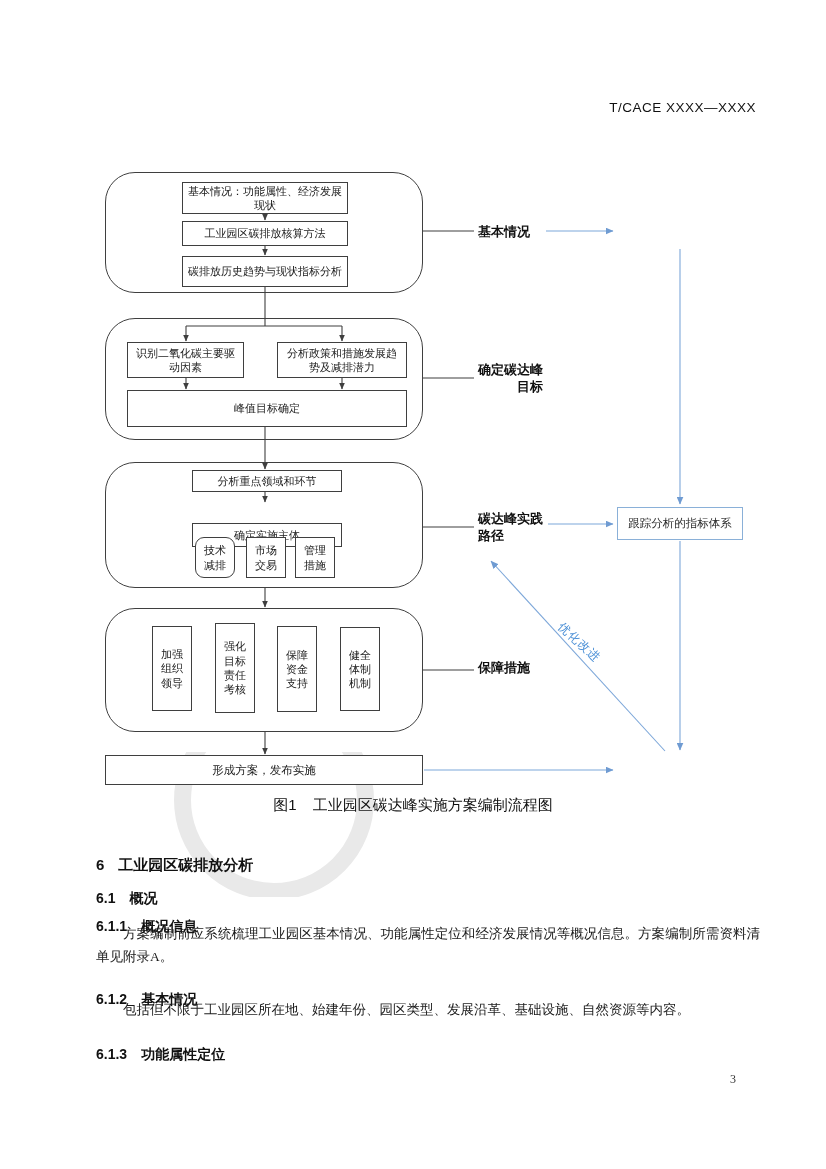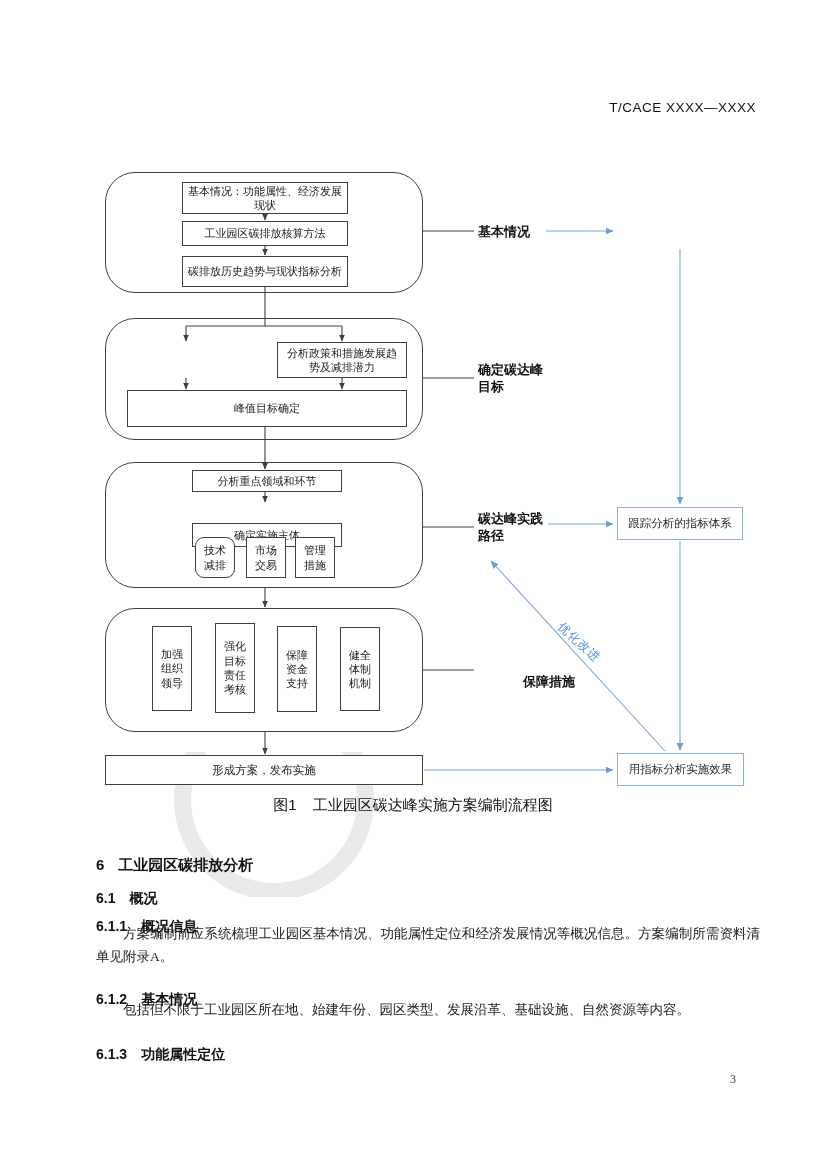--- a/index.html
+++ b/index.html
@@ -115,20 +115,22 @@
   <div class="container-rr" style="left:105px;top:172px;width:318px;height:121px;"></div>
   <div class="container-rr" style="left:105px;top:318px;width:318px;height:122px;"></div>
   <div class="container-rr" style="left:105px;top:462px;width:318px;height:126px;"></div>
   <div class="container-rr" style="left:105px;top:608px;width:318px;height:124px;"></div>
 
   <div class="fbox" style="left:182px;top:182px;width:166px;height:32px;">基本情况：功能属性、经济发展
 现状</div>
   <div class="fbox" style="left:182px;top:221px;width:166px;height:25px;">工业园区碳排放核算方法</div>
   <div class="fbox" style="left:182px;top:256px;width:166px;height:31px;">碳排放历史趋势与现状指标分析</div>
 
+  <div class="fbox" style="left:127px;top:342px;width:117px;height:36px;">识别二氧化碳主要驱
+动因素</div>
   <div class="fbox" style="left:277px;top:342px;width:130px;height:36px;">分析政策和措施发展趋
 势及减排潜力</div>
   <div class="fbox" style="left:127px;top:390px;width:280px;height:37px;">峰值目标确定</div>
 
   <div class="fbox" style="left:192px;top:470px;width:150px;height:22px;">分析重点领域和环节</div>
   <div class="fbox" style="left:192px;top:523px;width:150px;height:24px;">确定实施主体</div>
   <div class="fbox" style="left:195px;top:537px;width:40px;height:41px;border-radius:9px;">技术
 减排</div>
   <div class="fbox" style="left:246px;top:537px;width:40px;height:41px;">市场
 交易</div>
@@ -145,28 +147,27 @@
   <div class="fbox" style="left:277px;top:626px;width:40px;height:86px;">保障
 资金
 支持</div>
   <div class="fbox" style="left:340px;top:627px;width:40px;height:84px;">健全
 体制
 机制</div>
 
   <div class="fbox" style="left:105px;top:755px;width:318px;height:30px;font-size:11.5px;">形成方案，发布实施</div>
 
   <div class="flowlabel" style="left:478px;top:224px;">基本情况</div>
-  <div class="flowlabel" style="left:478px;top:362px;">确定碳达峰
+  <div class="flowlabel" style="left:478px;top:362px;text-align:right;">确定碳达峰
 目标</div>
   <div class="flowlabel" style="left:478px;top:511px;">碳达峰实践
 路径</div>
-  <div class="flowlabel" style="left:478px;top:674px;margin-left:45px;">保障措施</div>
+  <div class="flowlabel" style="left:478px;top:660px;">保障措施</div>
 
   <div class="bluebox" style="left:617px;top:507px;width:126px;height:33px;">跟踪分析的指标体系</div>
-  <div class="bluebox" style="left:617px;top:753px;width:127px;height:33px;">用指标分析实施效果</div>
 
   <div class="feedback-label" style="left:553px;top:634px;">优化改进</div>
 
   <div class="caption">
     <span>图1</span><span style="display:inline-block;width:16px;"></span><span>工业园区碳达峰实施方案编制流程图</span>
   </div>
 
   <div class="heading h-l1" style="top:836px;">
     <span class="h-num">6</span><span>工业园区碳排放分析</span>
   </div>

